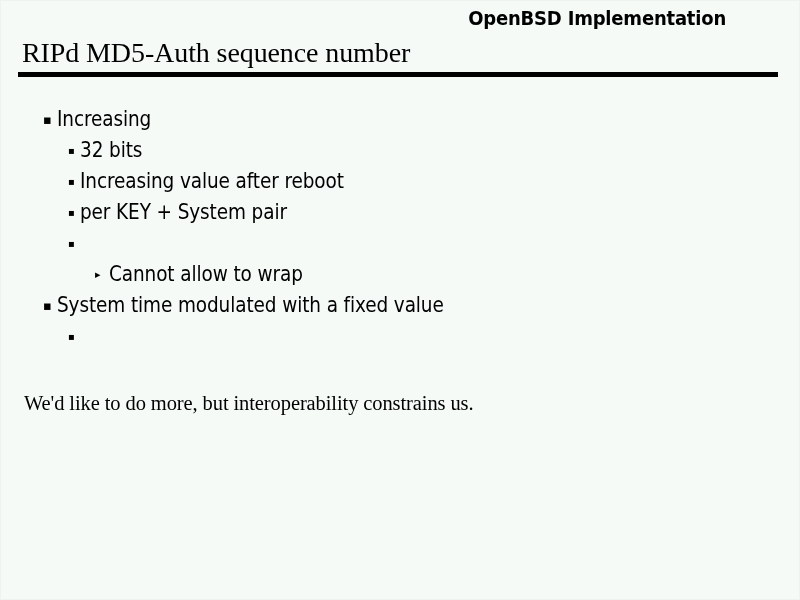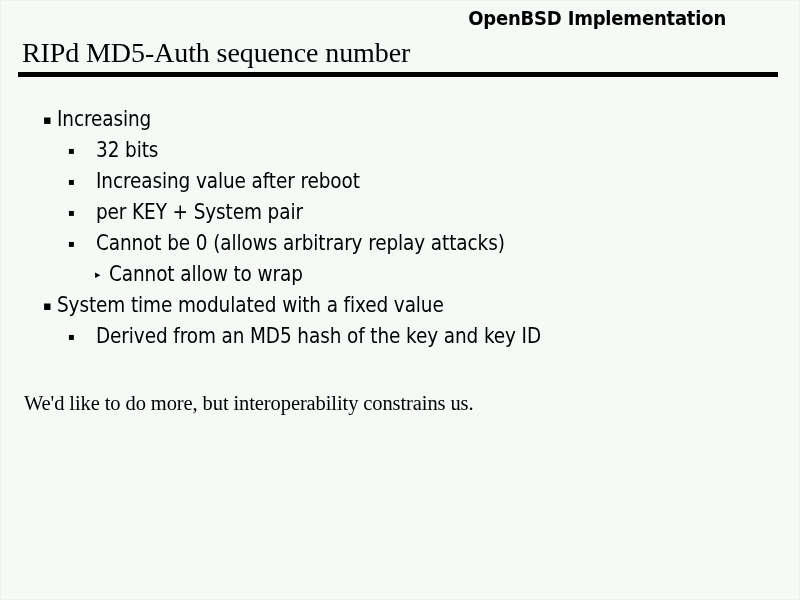--- a/index.html
+++ b/index.html
@@ -99,21 +99,21 @@
     left: 43px;
     font-size: 13px;
   }
   .lvl1 .bullet-text { left: 57px; font-size: 20.5px; }
 
   
   .lvl2 .bullet-mark {
     left: 68px;
     font-size: 10px;
   }
-  .lvl2 .bullet-text { left: 96px; font-size: 20.5px; }
+  .lvl2 .bullet-text { left: 80px; font-size: 20.5px; }
 
   
   .lvl3 .bullet-mark {
     left: 95px;
     font-size: 11px;
   }
   .lvl3 .bullet-text { left: 109px; font-size: 20.5px; }
 
   
   #closing-paragraph {
@@ -160,32 +160,30 @@
       <div class="bullet-line lvl2">
         <span class="bullet-mark">▪</span>
         <span class="bullet-text">Increasing value after reboot</span>
       </div>
       <div class="bullet-line lvl2">
         <span class="bullet-mark">▪</span>
         <span class="bullet-text">per KEY + System pair</span>
       </div>
       <div class="bullet-line lvl2">
         <span class="bullet-mark">▪</span>
-        <span class="bullet-text">Cannot be 0 (allows arbitrary replay attacks)</span>
       </div>
       <div class="bullet-line lvl3">
         <span class="bullet-mark">▸</span>
         <span class="bullet-text">Cannot allow to wrap</span>
       </div>
       <div class="bullet-line lvl1">
         <span class="bullet-mark">▪</span>
         <span class="bullet-text">System time modulated with a fixed value</span>
       </div>
       <div class="bullet-line lvl2">
         <span class="bullet-mark">▪</span>
-        <span class="bullet-text">Derived from an MD5 hash of the key and key ID</span>
       </div>
     </div>
 
   <div id="closing-paragraph">We'd like to do more, but interoperability constrains us.</div>
 
   <div id="slide-edge"></div>
 </div>
 
 </body></html>

